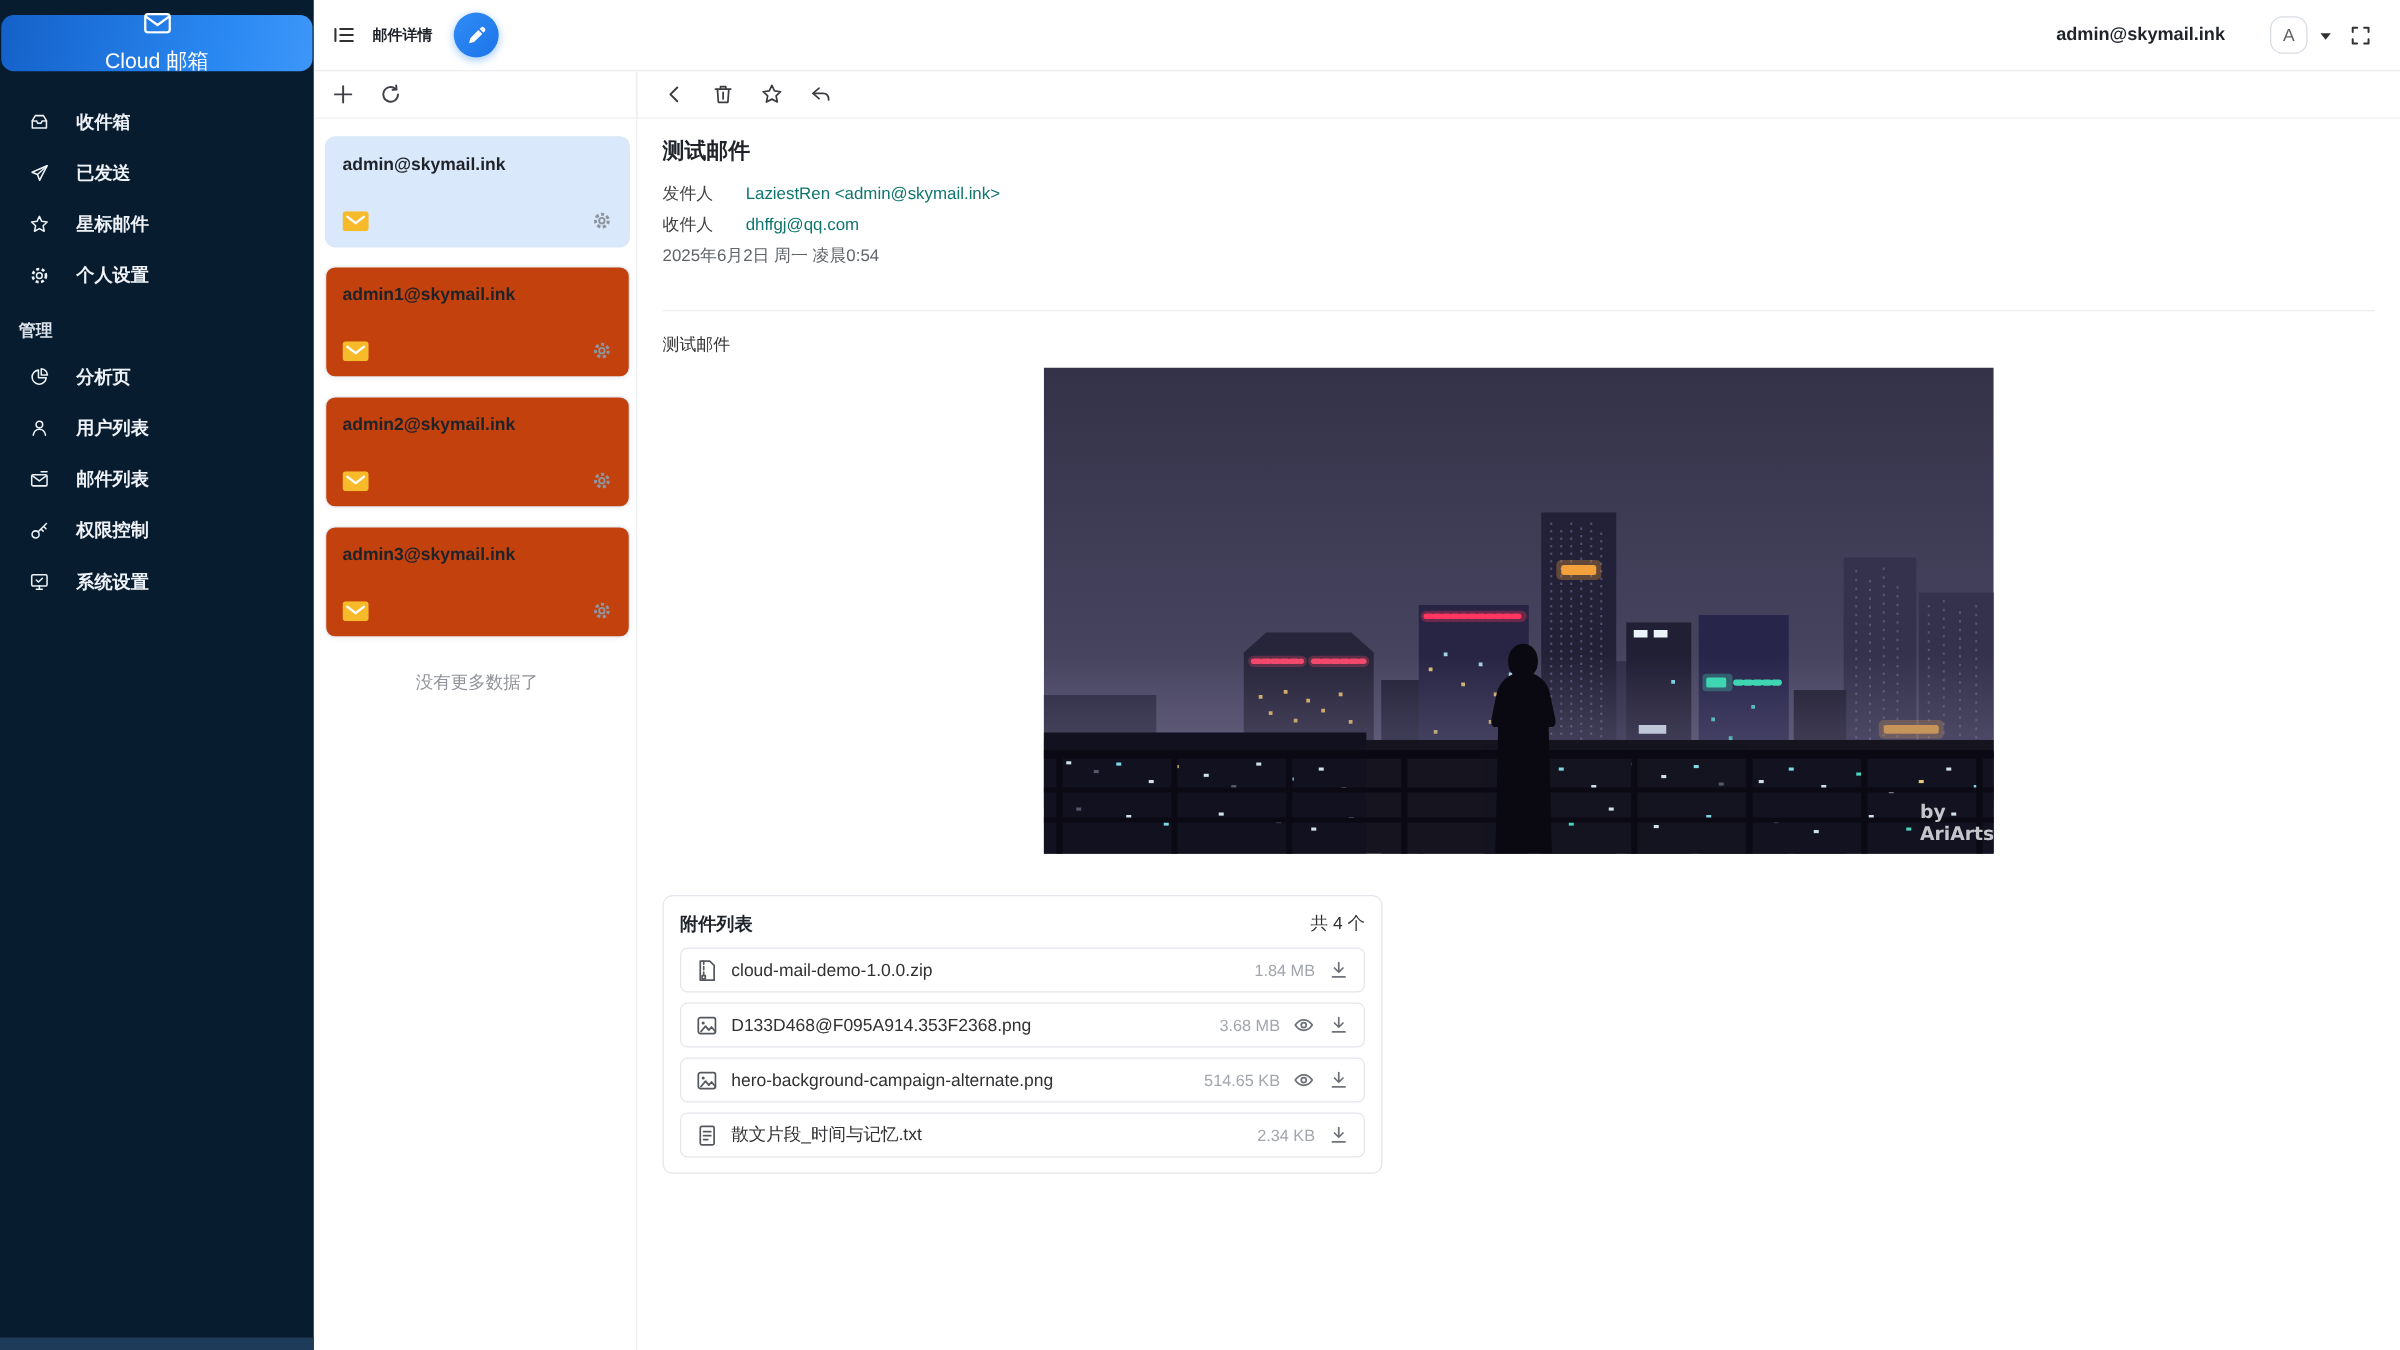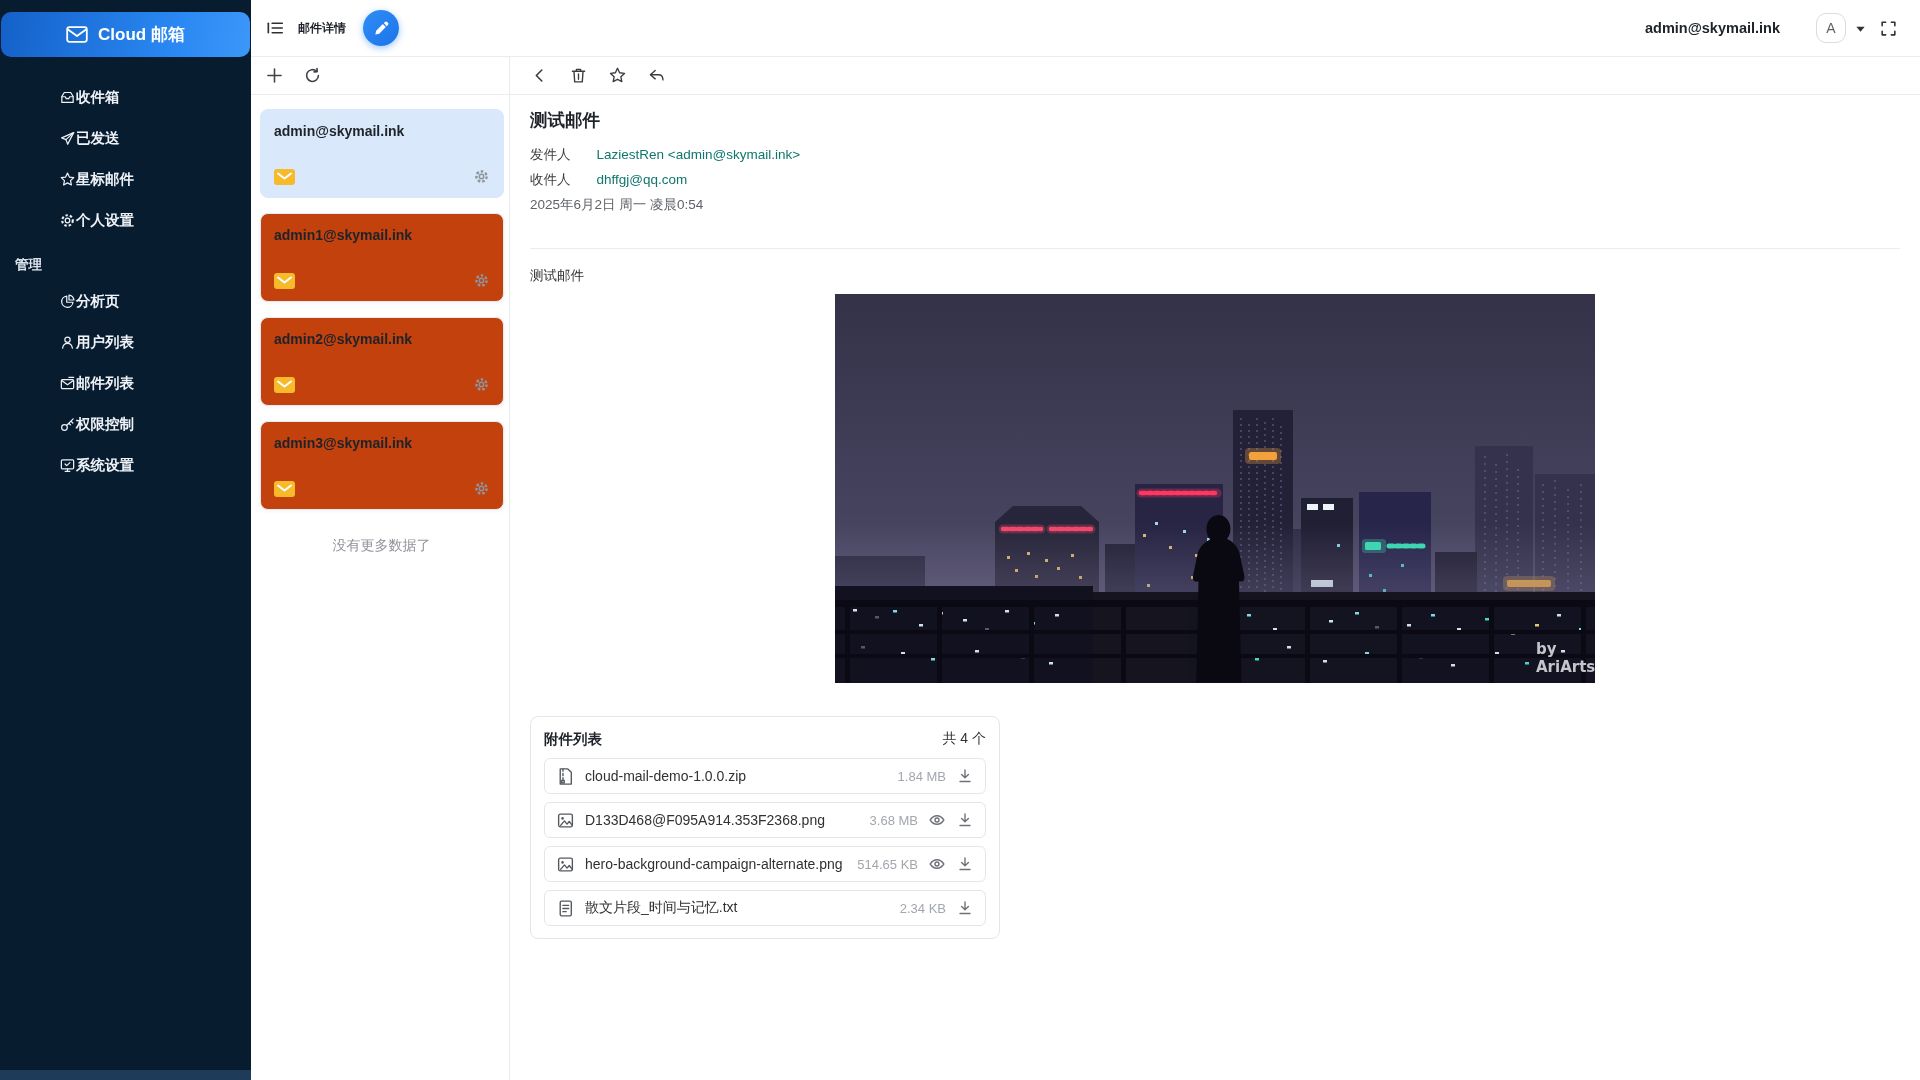--- a/index.html
+++ b/index.html
@@ -8,23 +8,23 @@
     font-family: "Liberation Sans", "DejaVu Sans", sans-serif;
     background:#fff; color:#1F2329; overflow:hidden;
   }
   .app { display:flex; width:1920px; height:1080px; }
 
   
   .sidebar { position:relative; flex:0 0 251px; width:251px; background:#081C30; color:#EDF2F7; }
   .logo { margin:12px 1px 20px; height:45px; border-radius:10px;
     background:linear-gradient(100deg,#1461C8 0%,#2A88F3 70%,#3D97F8 100%);
     display:flex; align-items:center; justify-content:center; gap:10px;
-    font-size:17px; font-weight:bold; color:#fff; cursor:pointer; }
-  .nav-item { height:41px; display:flex; align-items:center; padding-left:23px; 
-    font-size:14.5px; font-weight:600; color:#EFF3F8; cursor:pointer;margin-left:36px; }
+    font-size:17px; font-weight:normal; color:#fff; cursor:pointer;flex-direction:column; }
+  .nav-item { height:41px; display:flex; align-items:center; padding-left:23px; gap:21px;
+    font-size:14.5px; font-weight:600; color:#EFF3F8; cursor:pointer; }
   .nav-item svg { width:17px; height:17px; flex:0 0 17px; }
   .nav-section { padding:15px 0 7px 15px; font-size:13.5px; font-weight:600; color:#DCE3EC; }
   .sidebar-strip { position:absolute; left:0; bottom:0; width:100%; height:10px; background:#1E3C59; }
 
   
   .right-side { flex:1; display:flex; flex-direction:column; height:100%; min-width:0; }
   .topbar { flex:0 0 57px; height:57px; border-bottom:1px solid #ECECEE; background:#fff;
     display:flex; align-items:center; padding:0 22px 0 14px; }
   .fold-btn { width:20px; height:20px; color:#303133; cursor:pointer; display:flex; }
   .page-title { margin-left:13px; font-size:12px; font-weight:bold; color:#1F2329; }
@@ -65,21 +65,21 @@
   .subject { font-size:17.5px; font-weight:bold; color:#1F2329; }
   .meta { margin-top:10px; font-size:13.5px; }
   .meta-row { display:flex; line-height:25px; }
   .meta-label { font-weight:normal; color:#404040; margin-right:26px; }
   .meta-value { color:#0f766e; }
   .meta-date { color:#5F6368; line-height:25px; }
   .divider { border-top:1px solid #EBEDF0; margin-top:31px; }
   .body-text { margin-top:18px; font-size:13.5px; color:#303133; }
   .image-wrap { margin-top:9px; display:flex; justify-content:center; }
 
-  .attach-panel { margin-top:33px; width:470px; border:1px solid #E3E6EB; border-radius:8px; padding:11px 13px 12px; }
+  .attach-panel { margin-top:33px; width:576px; border:1px solid #E3E6EB; border-radius:8px; padding:11px 13px 12px; }
   .attach-head { display:flex; justify-content:space-between; align-items:center; height:22px; font-size:14.5px; }
   .attach-title { font-weight:bold; color:#1F2329; }
   .attach-count { font-size:14px; color:#303133; }
   .attach-row { margin-top:8px; height:36px; border:1px solid #E3E6EB; border-radius:6px;
     display:flex; align-items:center; padding:0 11px; gap:10px; background:#fff; }
   .file-icon { width:19px; height:19px; flex:0 0 19px; color:#55595F; display:flex; }
   .attach-name { flex:1; font-size:14px; color:#303133; white-space:nowrap; overflow:hidden; }
   .attach-size { font-size:13px; color:#A2A6AD; }
   .attach-action { width:18px; height:18px; color:#6E7278; display:flex; cursor:pointer; }
 

